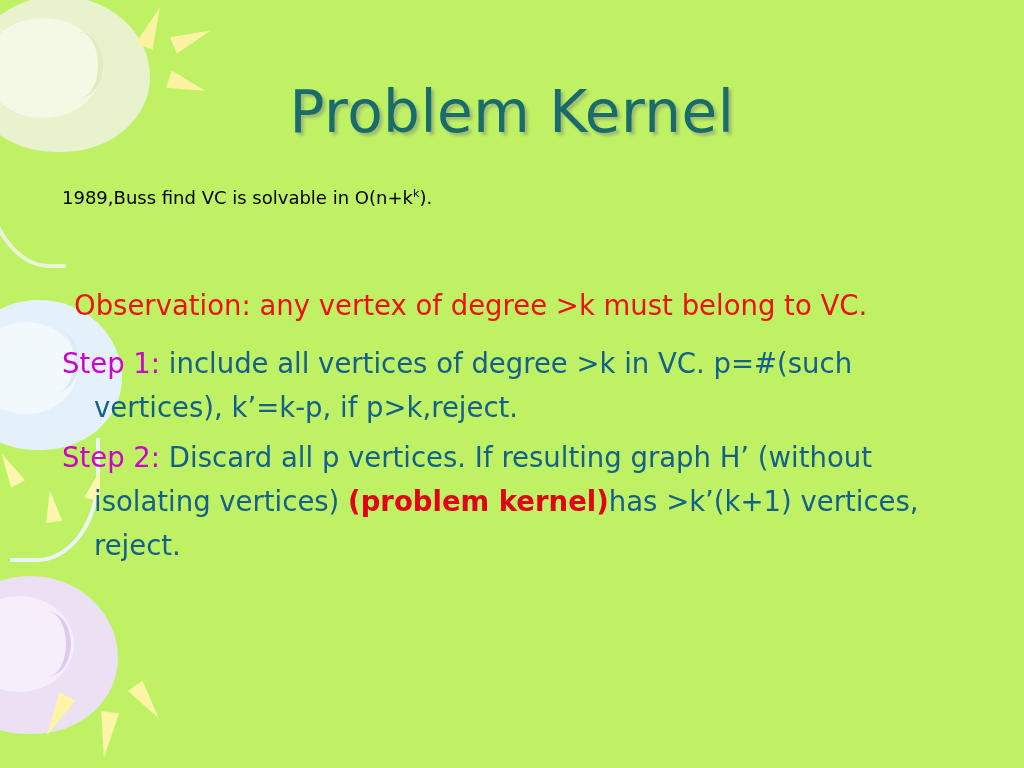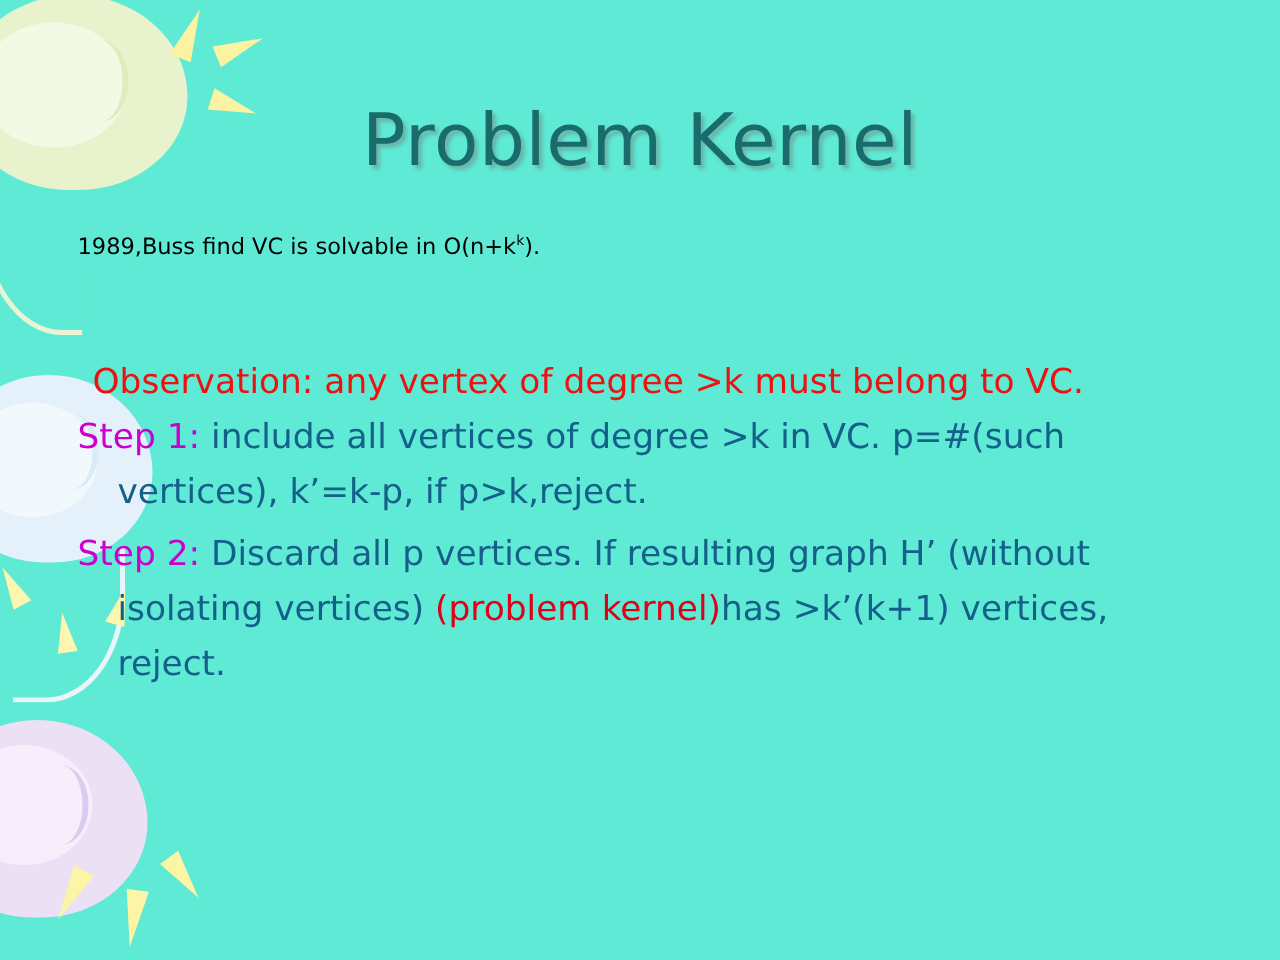--- a/index.html
+++ b/index.html
@@ -7,21 +7,21 @@
     padding: 0;
     background: #ffffff;
   }
   body {
     font-family: "DejaVu Sans", sans-serif;
   }
   .slide {
     position: relative;
     width: 1024px;
     height: 768px;
-    background: #5eead4;
+    background: #bef264;
     overflow: hidden;
   }
 
   
   .decor {
     position: absolute;
     pointer-events: none;
   }
   .balloon {
     position: absolute;
@@ -155,34 +155,34 @@
 
   .para {
     font-size: 27.5px;
     line-height: 44px;
     padding-left: 32px;
     text-indent: -20px;
     margin: 0 0 4px 0;
   }
   .para.observation {
     color: #ee1111;
-    margin-bottom: 0;
+    margin-bottom: 14px;
   }
   .para.step {
     color: #14608a;
     text-indent: -32px;
     margin-bottom: 6px;
   }
   .step-label {
     color: #cc00cc;
     font-weight: normal;
   }
   .kernel-emph {
     color: #e00018;
-    font-weight: normal;
+    font-weight: bold;
   }
   sup {
     font-size: 0.62em;
     vertical-align: super;
     line-height: 0;
   }
 </style>
 </head>
 <body>
 

